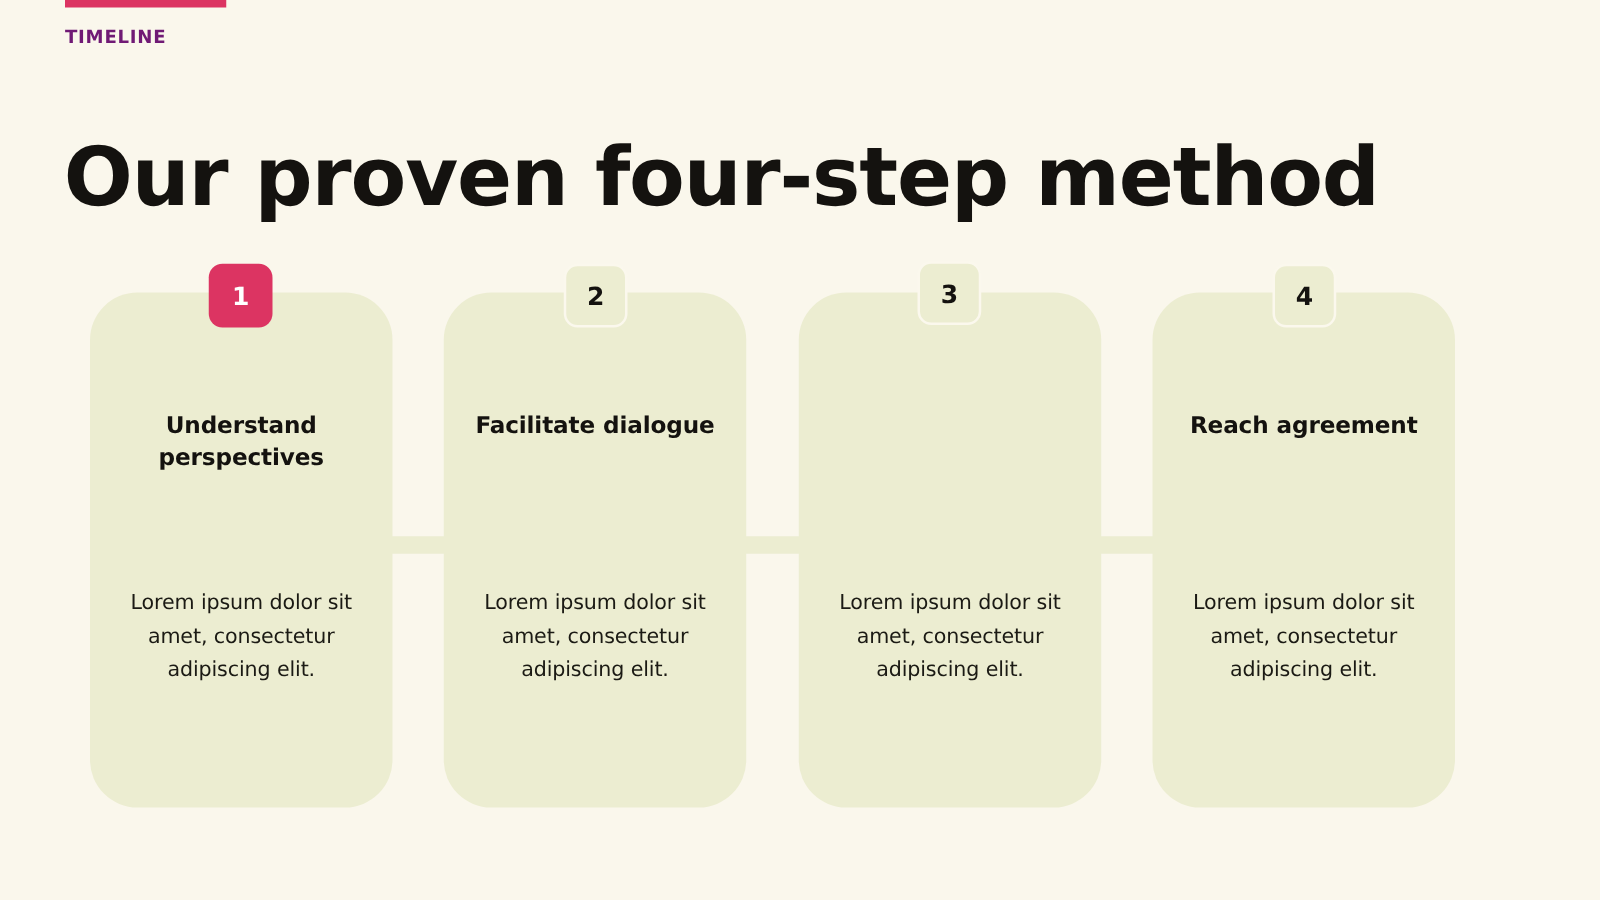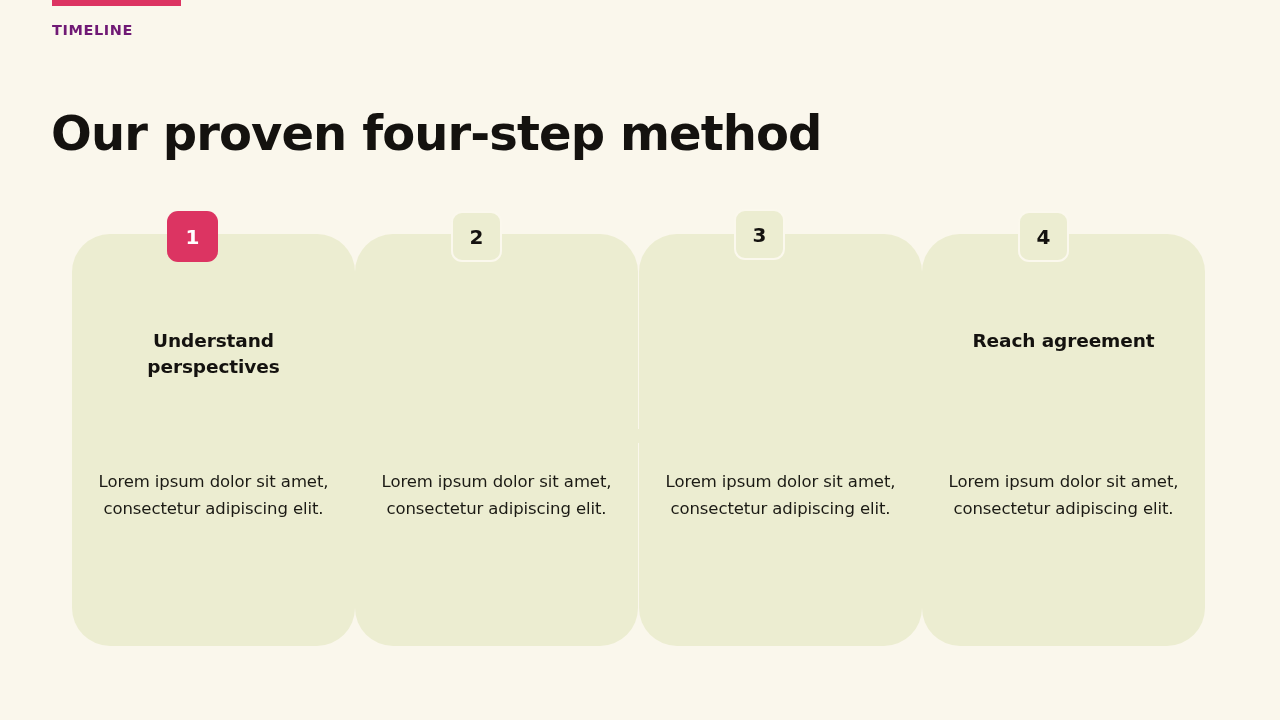--- a/index.html
+++ b/index.html
@@ -31,21 +31,21 @@
     font-size: 14.5px;
     font-weight: bold;
     letter-spacing: 0.6px;
     color: #701a75;
     line-height: 1;
   }
   .page-title {
     position: absolute;
     left: 51px;
     top: 63px;
-    font-size: 48px;
+    font-size: 65px;
     font-weight: bold;
     letter-spacing: -0.9px;
     color: #14120f;
     line-height: 1.18;
     white-space: nowrap;
     margin-top: 42px;
   }
 
   
   .timeline {
@@ -65,21 +65,20 @@
   .conn-2 { left: 583px; width: 70px; }
   .conn-3 { left: 866px; width: 70px; }
 
   .card {
     position: absolute;
     top: 234px;
     width: 242px;
     height: 412px;
     background: #ecedd1;
     border-radius: 38px;
-    padding-left: 41px;
   }
   .card-1 { left: 72px; }
   .card-2 { left: 355px; }
   .card-3 { left: 639px; }
   .card-4 { left: 922px; text-decoration: underline; }
 
   .card-heading {
     position: absolute;
     left: 14px;
     right: 14px;
@@ -145,20 +144,21 @@
   <div class="connector conn-1"></div>
   <div class="connector conn-2"></div>
   <div class="connector conn-3"></div>
 
   <div class="card card-1">
     <div class="card-heading">Understand perspectives</div>
     <div class="card-body">Lorem ipsum dolor sit amet, consectetur adipiscing elit.</div>
   </div>
 
   <div class="card card-2">
+    <div class="card-heading">Facilitate dialogue</div>
     <div class="card-body">Lorem ipsum dolor sit amet, consectetur adipiscing elit.</div>
   </div>
 
   <div class="card card-3">
     <div class="card-body">Lorem ipsum dolor sit amet, consectetur adipiscing elit.</div>
   </div>
 
   <div class="card card-4">
     <div class="card-heading">Reach agreement</div>
     <div class="card-body">Lorem ipsum dolor sit amet, consectetur adipiscing elit.</div>

